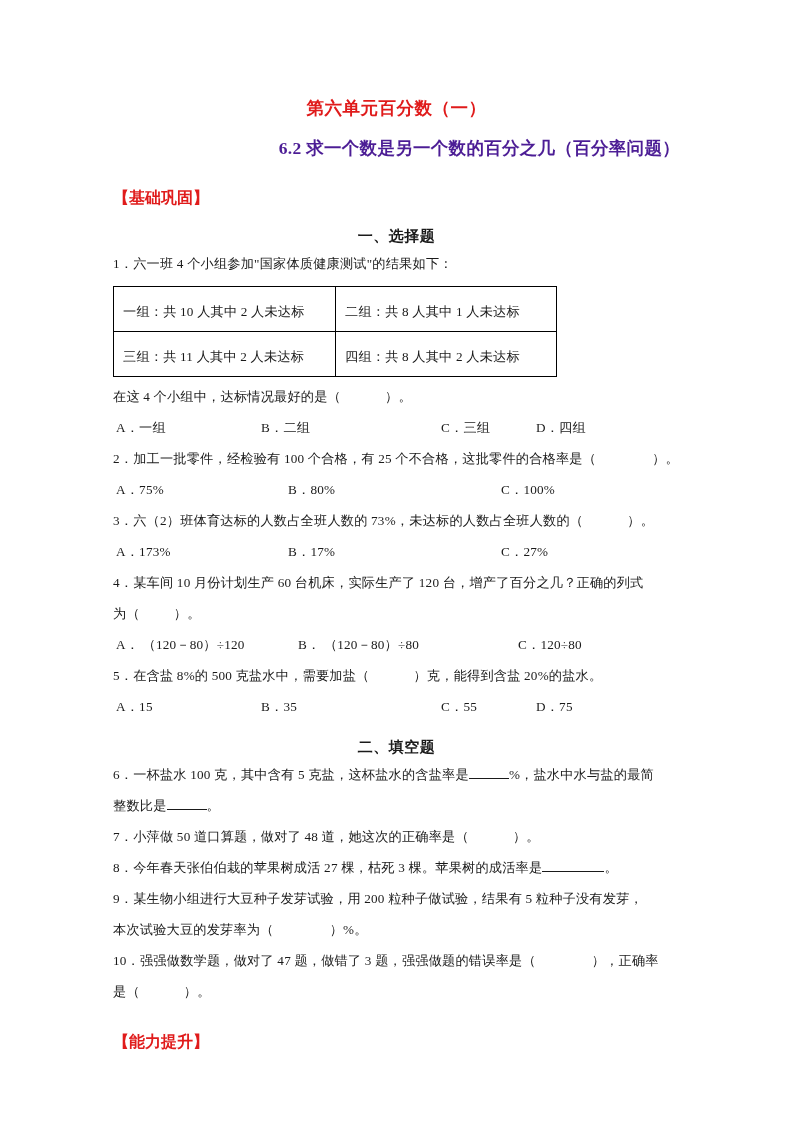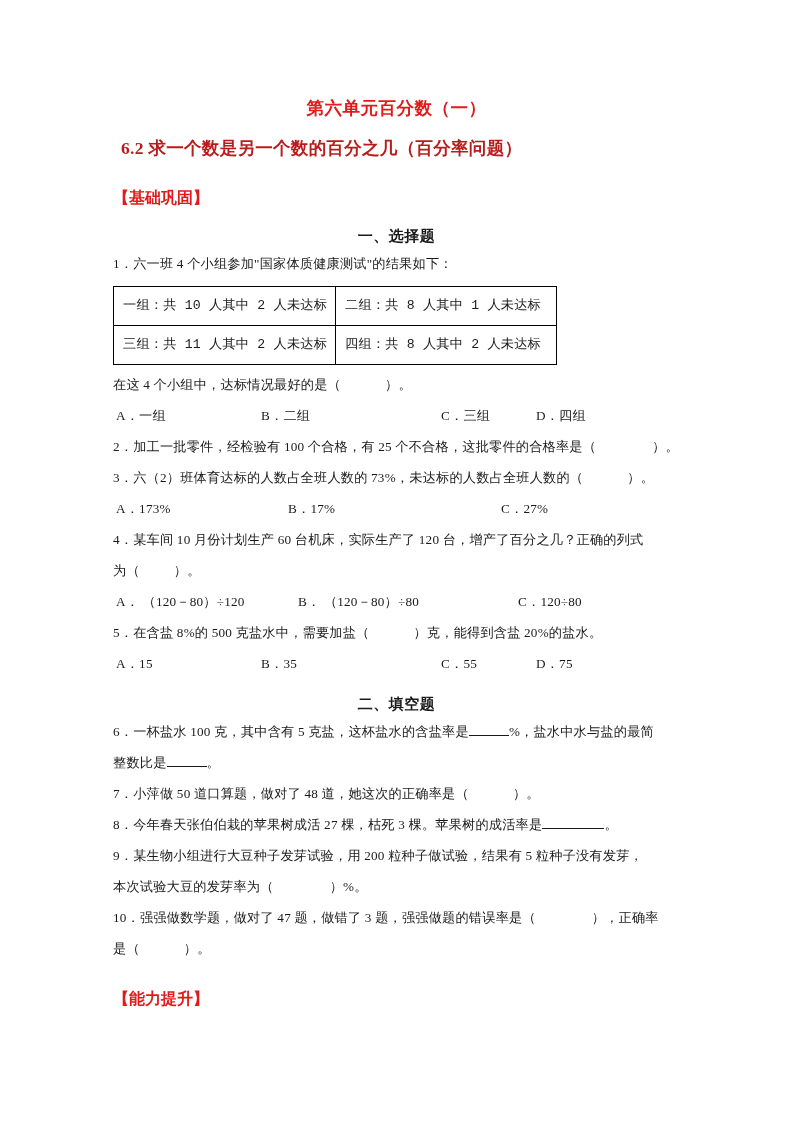--- a/index.html
+++ b/index.html
@@ -32,22 +32,22 @@
   .doc-title {
     text-align: center;
     color: #e01b1b;
     font-weight: bold;
     font-size: 17.5px;
     letter-spacing: 0.5px;
     line-height: 26px;
     margin: 0 0 2px 0;
   }
   .doc-subtitle {
-    text-align: left;
-    color: #b91c1c;
+    text-align: right;
+    color: #4c1d95;
     font-weight: bold;
     font-size: 17.5px;
     letter-spacing: 0.3px;
     line-height: 30px;
     margin: 12px 0 0 0;
     padding-left: 8px;
   }
   .section-red {
     color: #e01b1b;
     font-weight: bold;
@@ -75,26 +75,25 @@
 
   
   .grp-table {
     border-collapse: collapse;
     margin: 7px 0 4px 0;
     table-layout: fixed;
     width: 405px;
   }
   .grp-table td {
     border: 1.4px solid #000000;
-    padding: 10px 9px 10px 9px;
+    padding: 16px 9px 10px 9px;
     font-size: 13.2px;
     line-height: 18px;
     white-space: nowrap;
     letter-spacing: 0.2px;
-    font-family: Liberation Mono, monospace;
   }
   .grp-table td.c1 { width: 203px; }
   .grp-table td.c2 { width: 202px; }
 
   
   .opts {
     position: relative;
     height: 31px;
     font-size: 13.2px;
     line-height: 31px;
@@ -167,20 +166,25 @@
 
     <div class="opts">
       <span class="o1">A．一组</span>
       <span class="o2">B．二组</span>
       <span class="o3">C．三组</span>
       <span class="o4">D．四组</span>
     </div>
 
     <div class="line"><span>2．加工一批零件，经检验有 100 个合格，有 25 个不合格，这批零件的合格率是（</span><span class="gap-paren lg"></span><span>）。</span></div>
 
+    <div class="opts three">
+      <span class="o1">A．75%</span>
+      <span class="o2">B．80%</span>
+      <span class="o3">C．100%</span>
+    </div>
 
     <div class="line"><span>3．六（2）班体育达标的人数占全班人数的 73%，未达标的人数占全班人数的（</span><span class="gap-paren"></span><span>）。</span></div>
 
     <div class="opts three">
       <span class="o1">A．173%</span>
       <span class="o2">B．17%</span>
       <span class="o3">C．27%</span>
     </div>
 
     <div class="line">4．某车间 10 月份计划生产 60 台机床，实际生产了 120 台，增产了百分之几？正确的列式</div>

